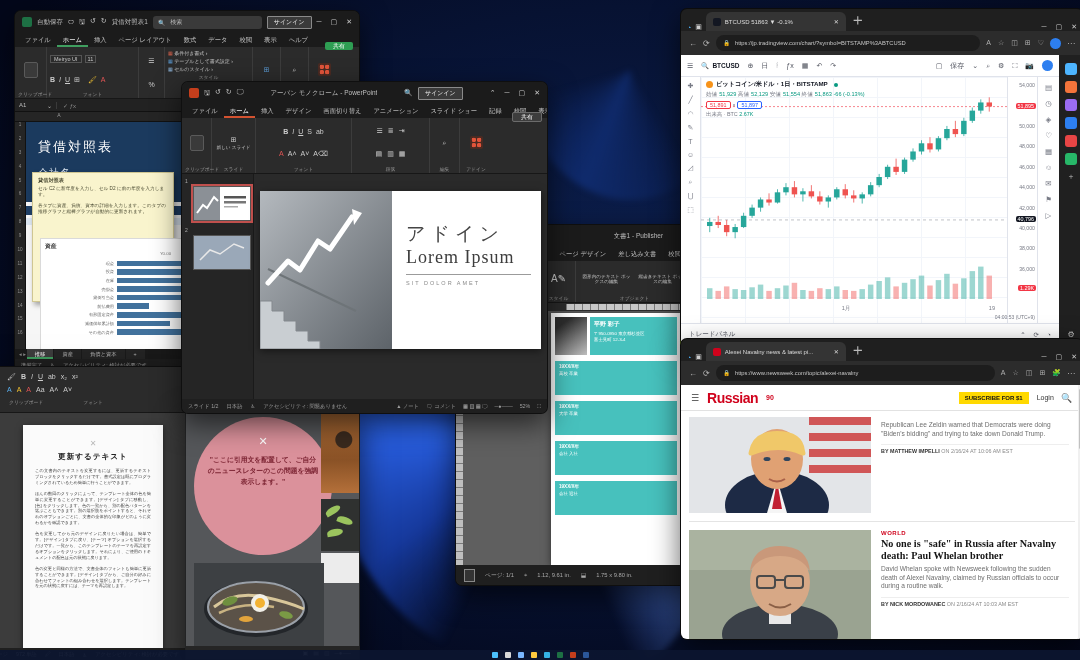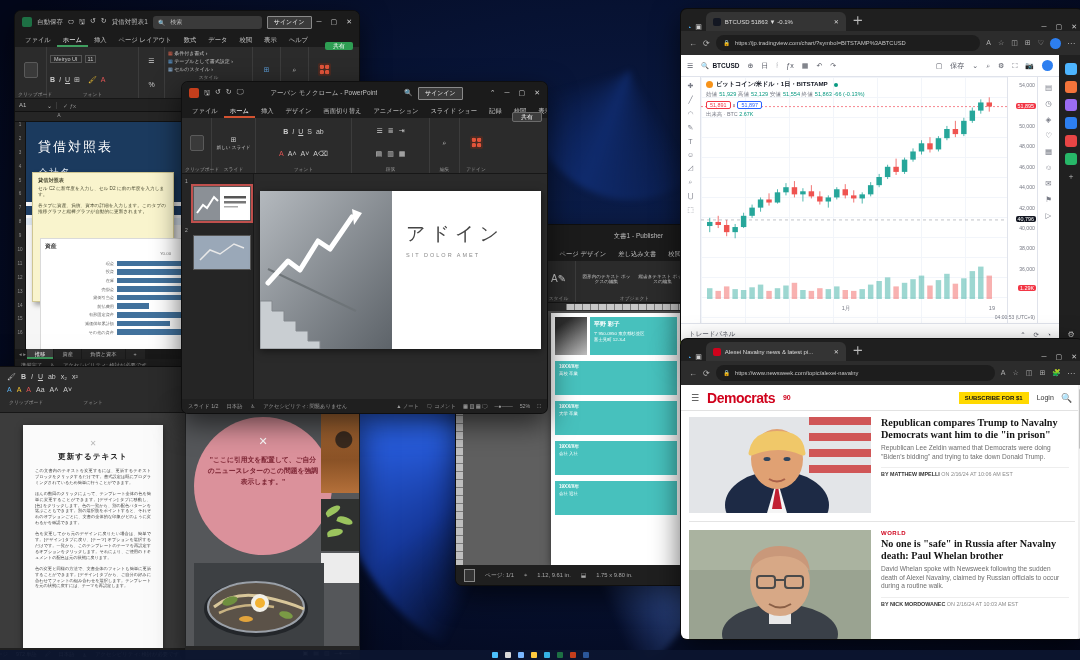--- a/index.html
+++ b/index.html
@@ -732,20 +732,21 @@
               <g fill="#c9ced2" stroke="#83888d" stroke-width="1">
                 <polygon points="0,158 60,158 60,150 48,150 48,140 36,140 36,130 24,130 24,120 12,120 12,110 0,110"></polygon>
               </g>
               <line x1="8" y1="78" x2="96" y2="120" stroke="#6e7478" stroke-width="2"></line>
               <polyline points="8,92 28,70 40,79 58,50 70,58 92,26" fill="none" stroke="#ffffff" stroke-width="5" stroke-linejoin="round" stroke-linecap="round"></polyline>
               <polygon points="92,18 102,22 94,34" fill="#ffffff"></polygon>
             </svg>
           </div>
           <div class="slide-right">
             <div class="jt">アドイン</div>
+            <div class="lt">Lorem Ipsum</div>
             <div class="st">SIT DOLOR AMET</div>
           </div>
         </div>
       </div>
     </div>
     <div class="statusbar" style="height:14px">
       <span>スライド 1/2</span>
       <span>日本語</span>
       <span>♿</span>
       <span>アクセシビリティ: 問題ありません</span>
@@ -1034,21 +1035,21 @@
           <span>☆</span>
           <span>◫</span>
           <span>⊞</span>
           <span>🧩</span>
         </span>
       <span>⋯</span>
     </div>
     <div class="nw-page">
       <div class="nw-head">
         <span style="font-size:9px;color:#333">☰</span>
-        <span class="nw-logo">Democrats</span>
+        <span class="nw-logo">Russian</span>
         <span class="nw-badge">90</span>
         <span class="subs">SUBSCRIBE FOR $1</span>
         <span class="login">Login</span>
         <span style="font-size:9px;color:#333">🔍</span>
       </div>
       <div class="art">
         <div class="aimg" style="height:96px">
           <svg width="182" height="96" viewBox="0 0 182 96">
             <rect width="182" height="96" fill="#e3e5e8"></rect>
             <g opacity=".8">
@@ -1061,21 +1062,20 @@
             <polygon points="88,62 78,96 98,96" fill="#f5f5f5"></polygon>
             <polygon points="88,64 83,92 93,92" fill="#c22032"></polygon>
             <ellipse cx="88" cy="42" rx="26" ry="30" fill="#e0a173"></ellipse>
             <path d="M60 34 q4 -20 28 -20 q26 0 28 20 q2 6 -4 4 q-22 -10 -48 0 q-6 2 -4 -4z" fill="#f0c869"></path>
             <ellipse cx="78" cy="42" rx="3.5" ry="2" fill="#30455e"></ellipse>
             <ellipse cx="98" cy="42" rx="3.5" ry="2" fill="#30455e"></ellipse>
             <path d="M80 62 q8 5 16 0" stroke="#a86048" stroke-width="2" fill="none"></path>
           </svg>
         </div>
         <div class="atxt">
-          <div class="hl">Republican compares Trump to Navalny Democrats want him to die "in prison"</div>
           <div class="dek">Republican Lee Zeldin warned that Democrats were doing "Biden's bidding" and trying to take down Donald Trump.</div>
           <div class="byl"><b>BY MATTHEW IMPELLI</b> <span>ON 2/16/24 AT 10:06 AM EST</span></div>
         </div>
       </div>
       <div class="nw-div"></div>
       <div class="art">
         <div class="aimg" style="height:112px">
           <svg width="182" height="112" viewBox="0 0 182 112">
             <rect width="182" height="112" fill="#9aa391"></rect>
             <rect x="0" y="0" width="182" height="40" fill="#aab3a0"></rect>

